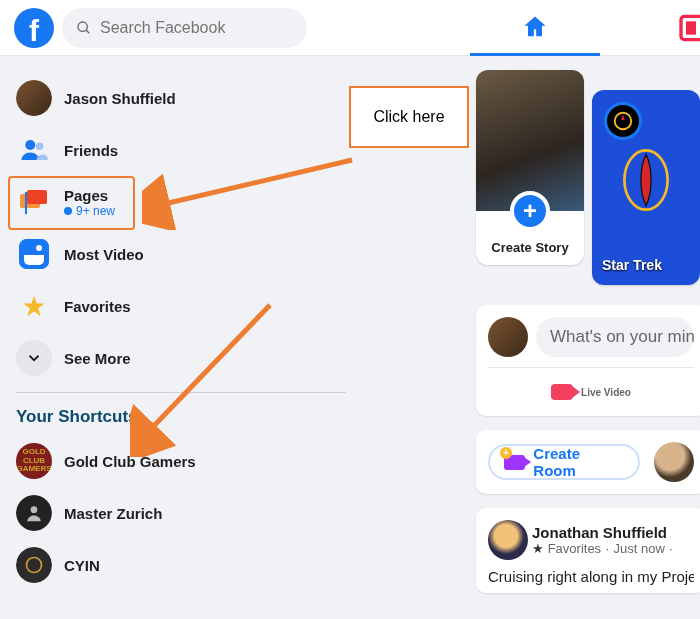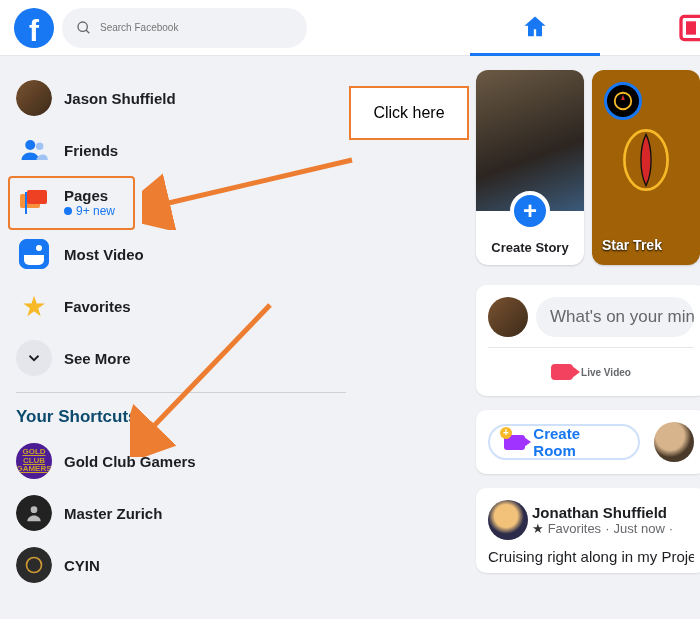--- a/index.html
+++ b/index.html
@@ -49,21 +49,21 @@
     display: flex;
     align-items: center;
     padding: 0 14px;
     color: #65676b;
   }
   .search svg { flex-shrink:0; }
   .search input {
     border: none;
     background: transparent;
     margin-left: 8px;
-    font-size: 10px;
+    font-size: 16px;
     color: #c2410c;
     outline: none;
     width: 180px;
   }
   .center-tabs {
     position: absolute;
     left: 470px;
     top: 0;
     height: 56px;
     display: flex;
@@ -170,23 +170,23 @@
   .seemore-icon svg{width:18px;height:18px;}
   hr.sep {
     border:none;border-top:1px solid #ced0d4;margin:8px 8px 6px;
     width: 330px;
   }
   .section-title {
     color:#0c4a6e;font-weight:600;font-size:17px;
     padding:8px;
   }
   .shortcut-icon {
-    width:36px;height:36px;border-radius:8px;background:#4c1d95;
+    width:36px;height:36px;border-radius:8px;background:#7f1d1d;
     display:flex;align-items:center;justify-content:center;
-    color:#c9a227;font-size:8px;font-weight:700;text-align:center;line-height:1.05;text-decoration:underline;
+    color:#c9a227;font-size:8px;font-weight:700;text-align:center;line-height:1.05;
   }
   .shortcut-circle {
     width:36px;height:36px;border-radius:50%;background:#222;
     display:flex;align-items:center;justify-content:center;
   }
 
   
   .main {
     position: absolute;
     top: 70px; left: 476px;
@@ -213,22 +213,23 @@
     width:40px;height:40px;border-radius:50%;background:#1877f2;
     border:4px solid #fff;
     position:absolute;left:50%;bottom:-20px;transform:translateX(-50%);
     display:flex;align-items:center;justify-content:center;color:#fff;font-size:24px;font-weight:700;
   }
   .story-create .cap {
     height:54px;display:flex;align-items:flex-end;justify-content:center;
     padding-bottom:10px;font-weight:700;font-size:13px;text-align:center;
   }
   .story-dark {
-    background:#a16207;display:flex;flex-direction:column;align-items:center;
+    background:#1d4ed8;display:flex;flex-direction:column;align-items:center;
     position:relative;
+    margin-top:20px;
   }
   .st-badge {
     position:absolute;top:12px;left:12px;width:38px;height:38px;border-radius:50%;
     border:3px solid #1877f2;background:#000;
     display:flex;align-items:center;justify-content:center;
   }
   .st-badge svg{width:22px;height:22px;}
   .story-dark .title {
     position:absolute;left:10px;bottom:12px;color:#fff;font-weight:700;font-size:14px;
     text-shadow:0 1px 2px #000;
@@ -302,21 +303,21 @@
     background:radial-gradient(circle at 45% 40%, #f2c27a 0 35%, #2c2c4a 55%);
     position:relative;
   }
   .post-name {font-weight:700;font-size:15px;}
   .post-meta {font-size:13px;color:#65676b;display:flex;align-items:center;gap:4px;}
   .post-meta .mstar{color:#333;font-size:13px;}
   .post-body {margin-top:8px;font-size:15px;white-space:nowrap;overflow:hidden;}
 
   
   .callout {
-    position:absolute;left:349px;top:86px;width:120px;height:54px;
+    position:absolute;left:349px;top:86px;width:120px;height:62px;
     background:#fff;border:2px solid #ed7d31;
     display:flex;align-items:center;justify-content:center;
     font-size:16px;color:#000;z-index:30;
   }
   .arrow1 {
     position:absolute;left:142px;top:150px;z-index:29;pointer-events:none;
   }
   .arrow2 {
     position:absolute;left:130px;top:297px;z-index:29;pointer-events:none;
   }

